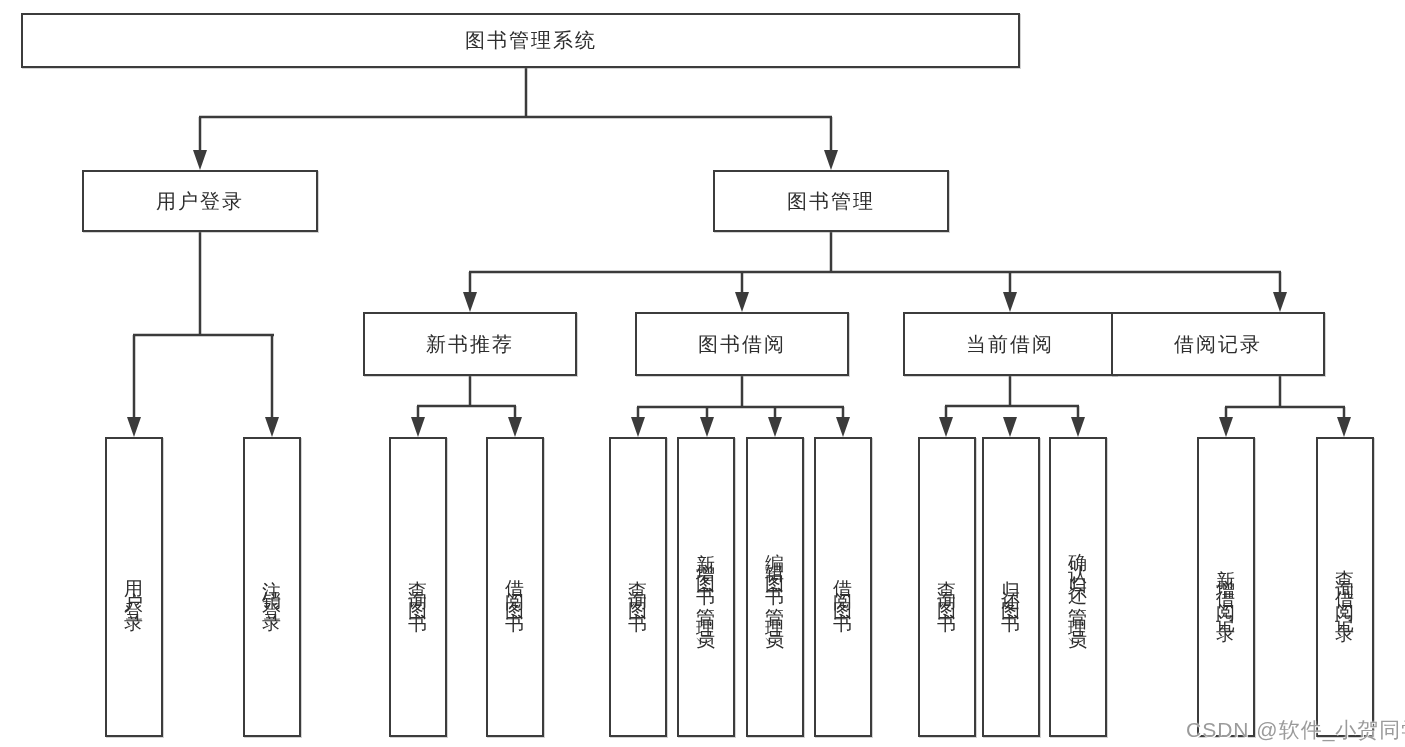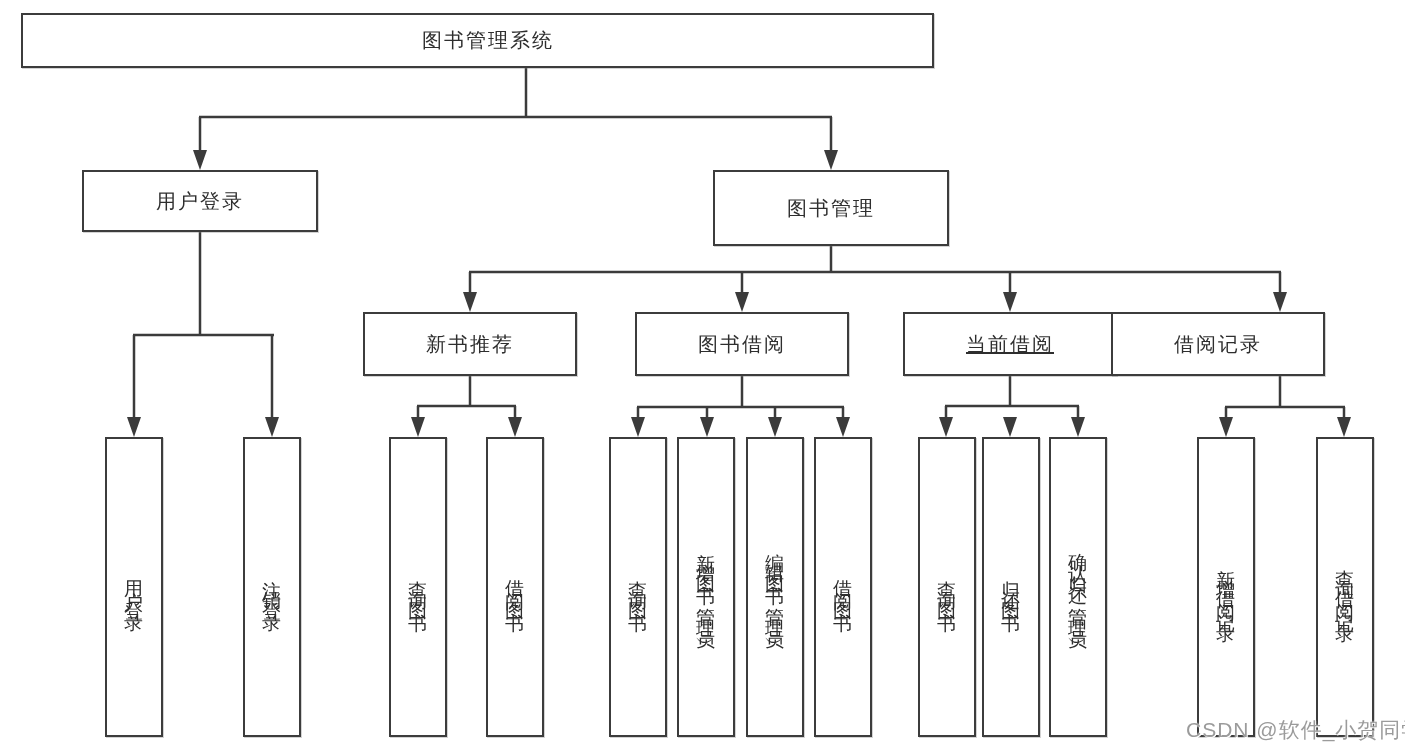--- a/index.html
+++ b/index.html
@@ -14,28 +14,28 @@
     border:2px solid #3c3c3c; box-shadow:1px 1px 0 rgba(130,130,130,.35);
     display:flex; align-items:center; justify-content:center;
     color:#2e2e2e; font-size:20px; letter-spacing:2px; text-align:center;
   }
   .leaf {
     writing-mode:vertical-rl; text-orientation:mixed;
     font-size:19px; letter-spacing:11px; line-height:1;
     padding:6px 0;
   }
   
-  #n-root    { left:21px;  top:13px;  width:913px; height:55px;padding-left:21px; }
+  #n-root    { left:21px;  top:13px;  width:999px; height:55px;padding-left:21px; }
   
   #n-user    { left:82px;  top:170px; width:236px; height:62px; }
-  #n-mgmt    { left:713px; top:170px; width:236px; height:76px; }
+  #n-mgmt    { left:713px; top:170px; width:236px; height:62px; }
   
   #n-newbook { left:363px;  top:312px; width:214px; height:64px; }
   #n-borrow  { left:635px;  top:312px; width:214px; height:64px; }
-  #n-current { left:903px;  top:312px; width:214px; height:64px;text-decoration:underline; }
+  #n-current { left:903px;  top:312px; width:214px; height:64px; }
   #n-records { left:1111px; top:312px; width:214px; height:64px; }
   
   .leaf { top:437px; width:58px; height:300px; }
   #lf-a1 { left:105px; }  #lf-a2 { left:243px; }
   #lf-b1 { left:389px; }  #lf-b2 { left:486px; }
   #lf-c1 { left:609px; }  #lf-c2 { left:677px; }
   #lf-c3 { left:746px; }  #lf-c4 { left:814px; }
   #lf-d1 { left:918px; }  #lf-d2 { left:982px; }  #lf-d3 { left:1049px; }
   #lf-e1 { left:1197px; } #lf-e2 { left:1316px; }
   .watermark {

